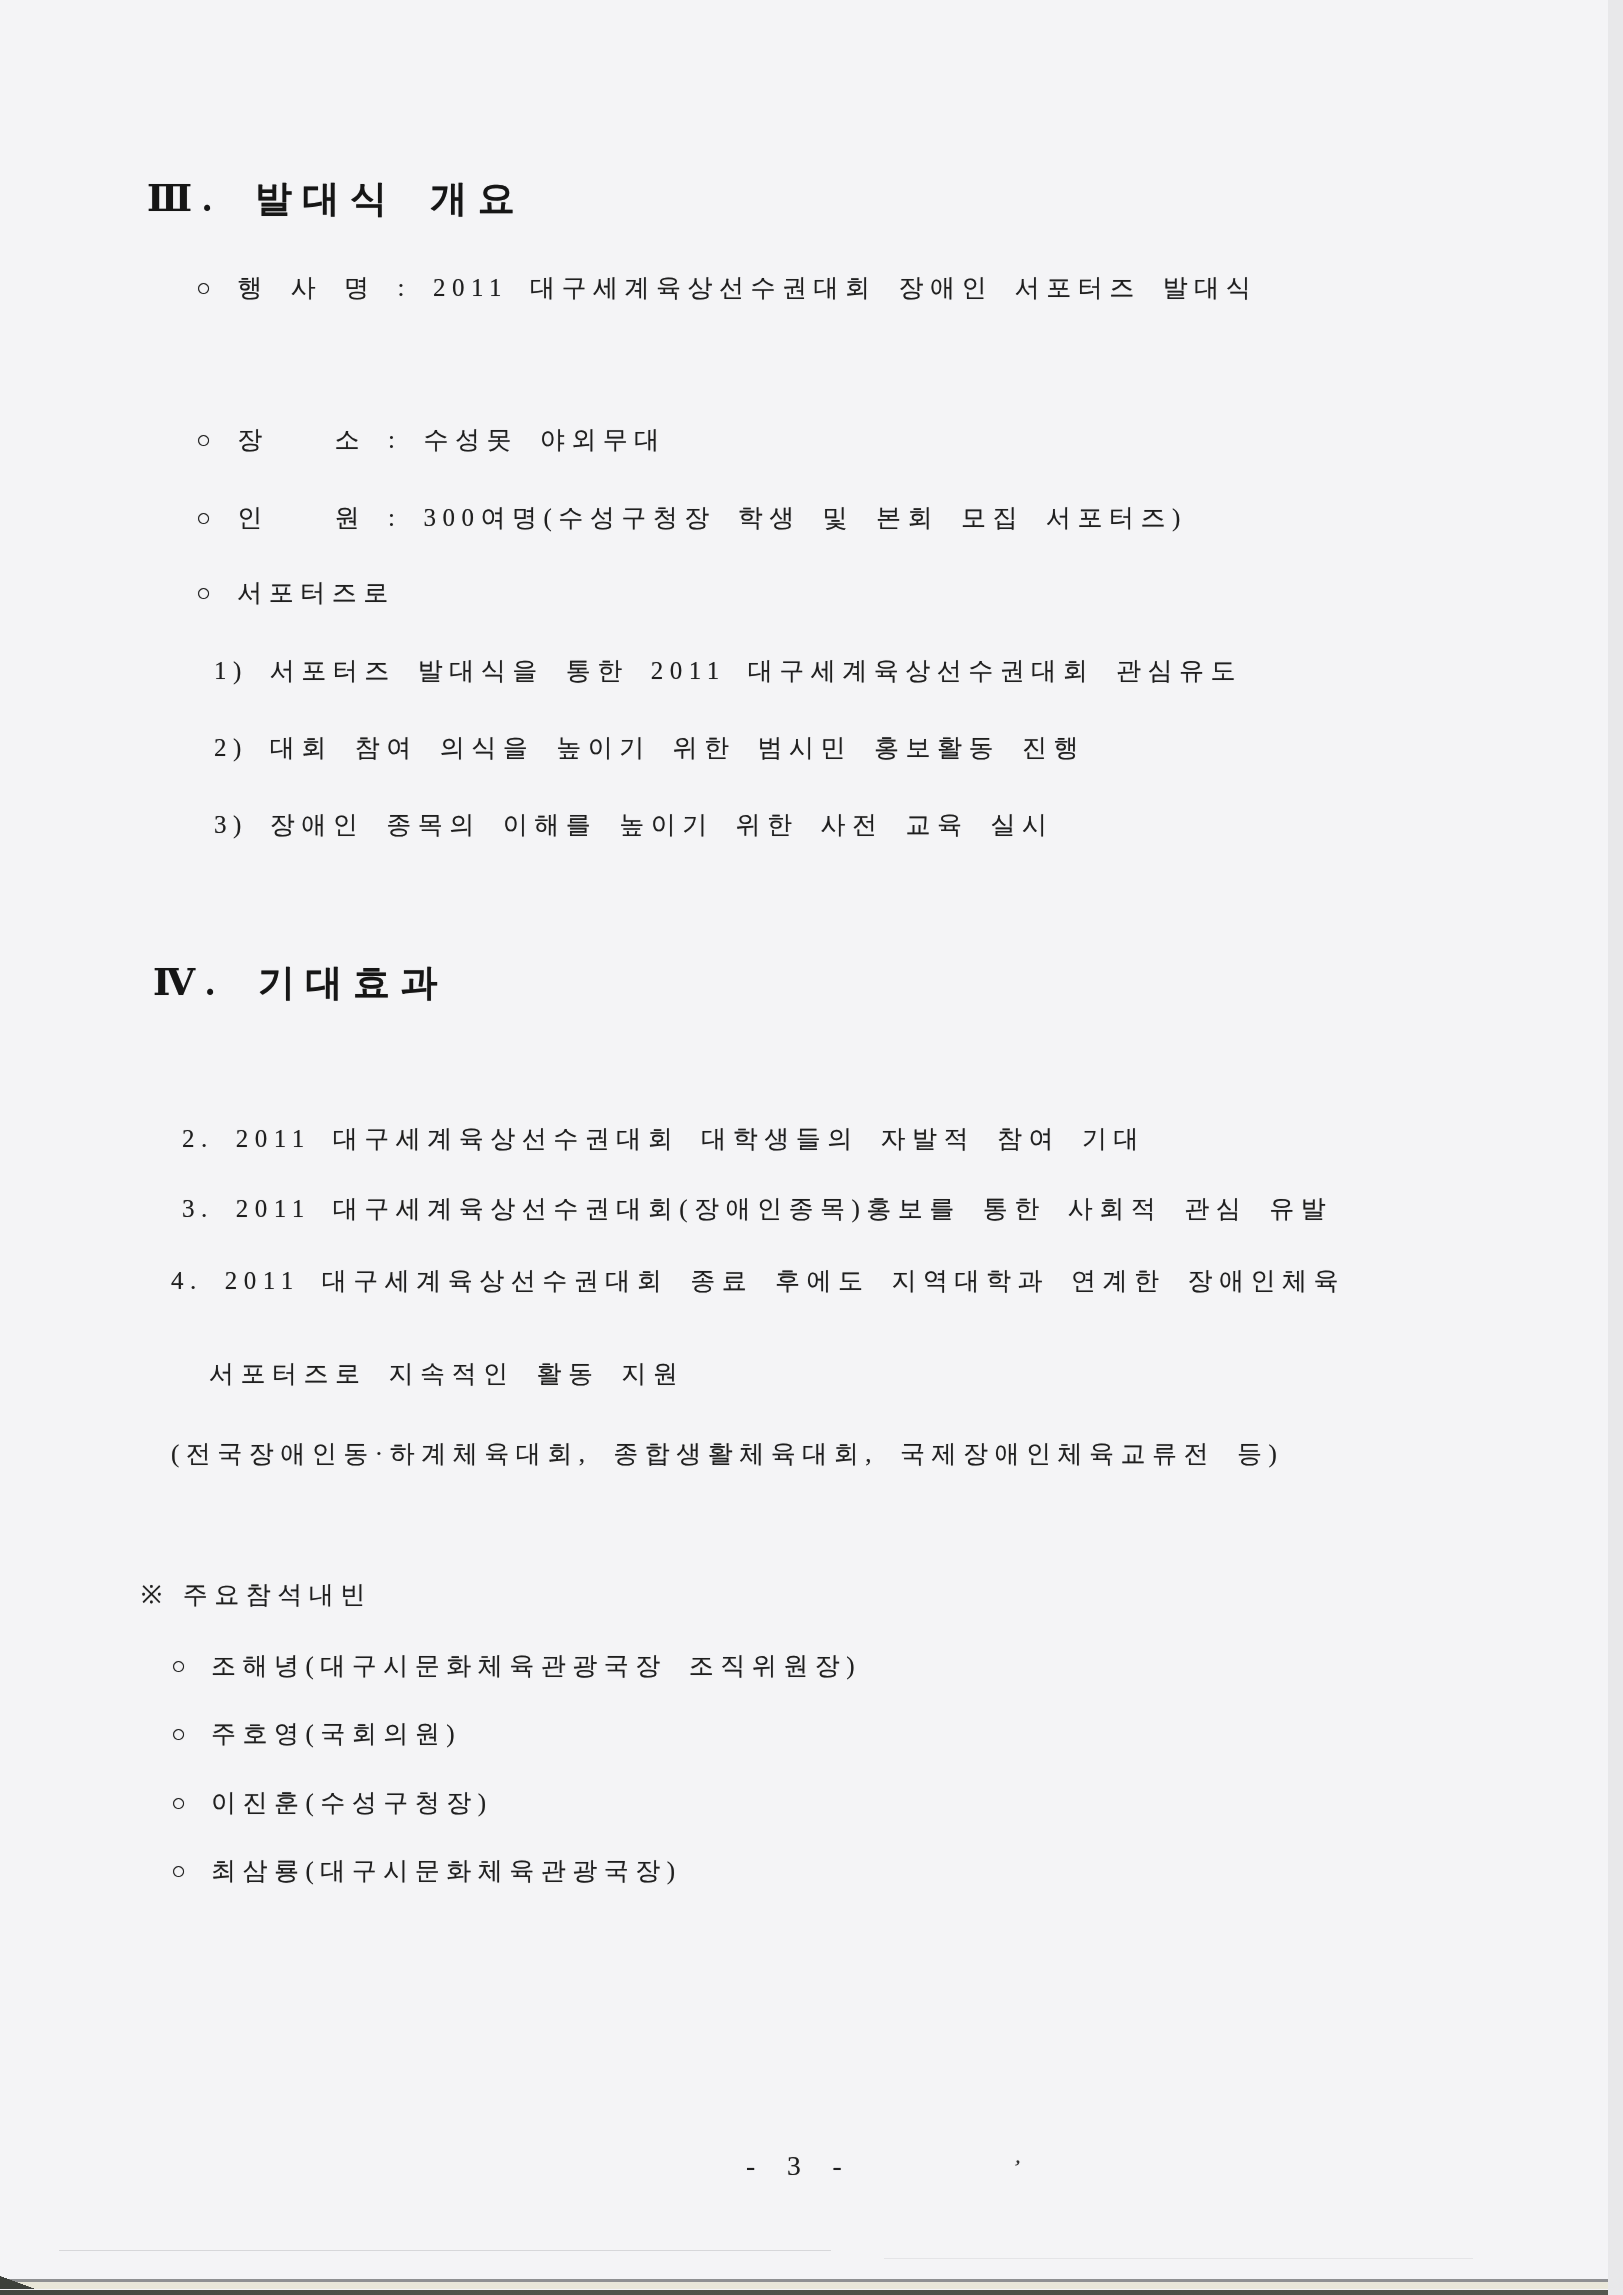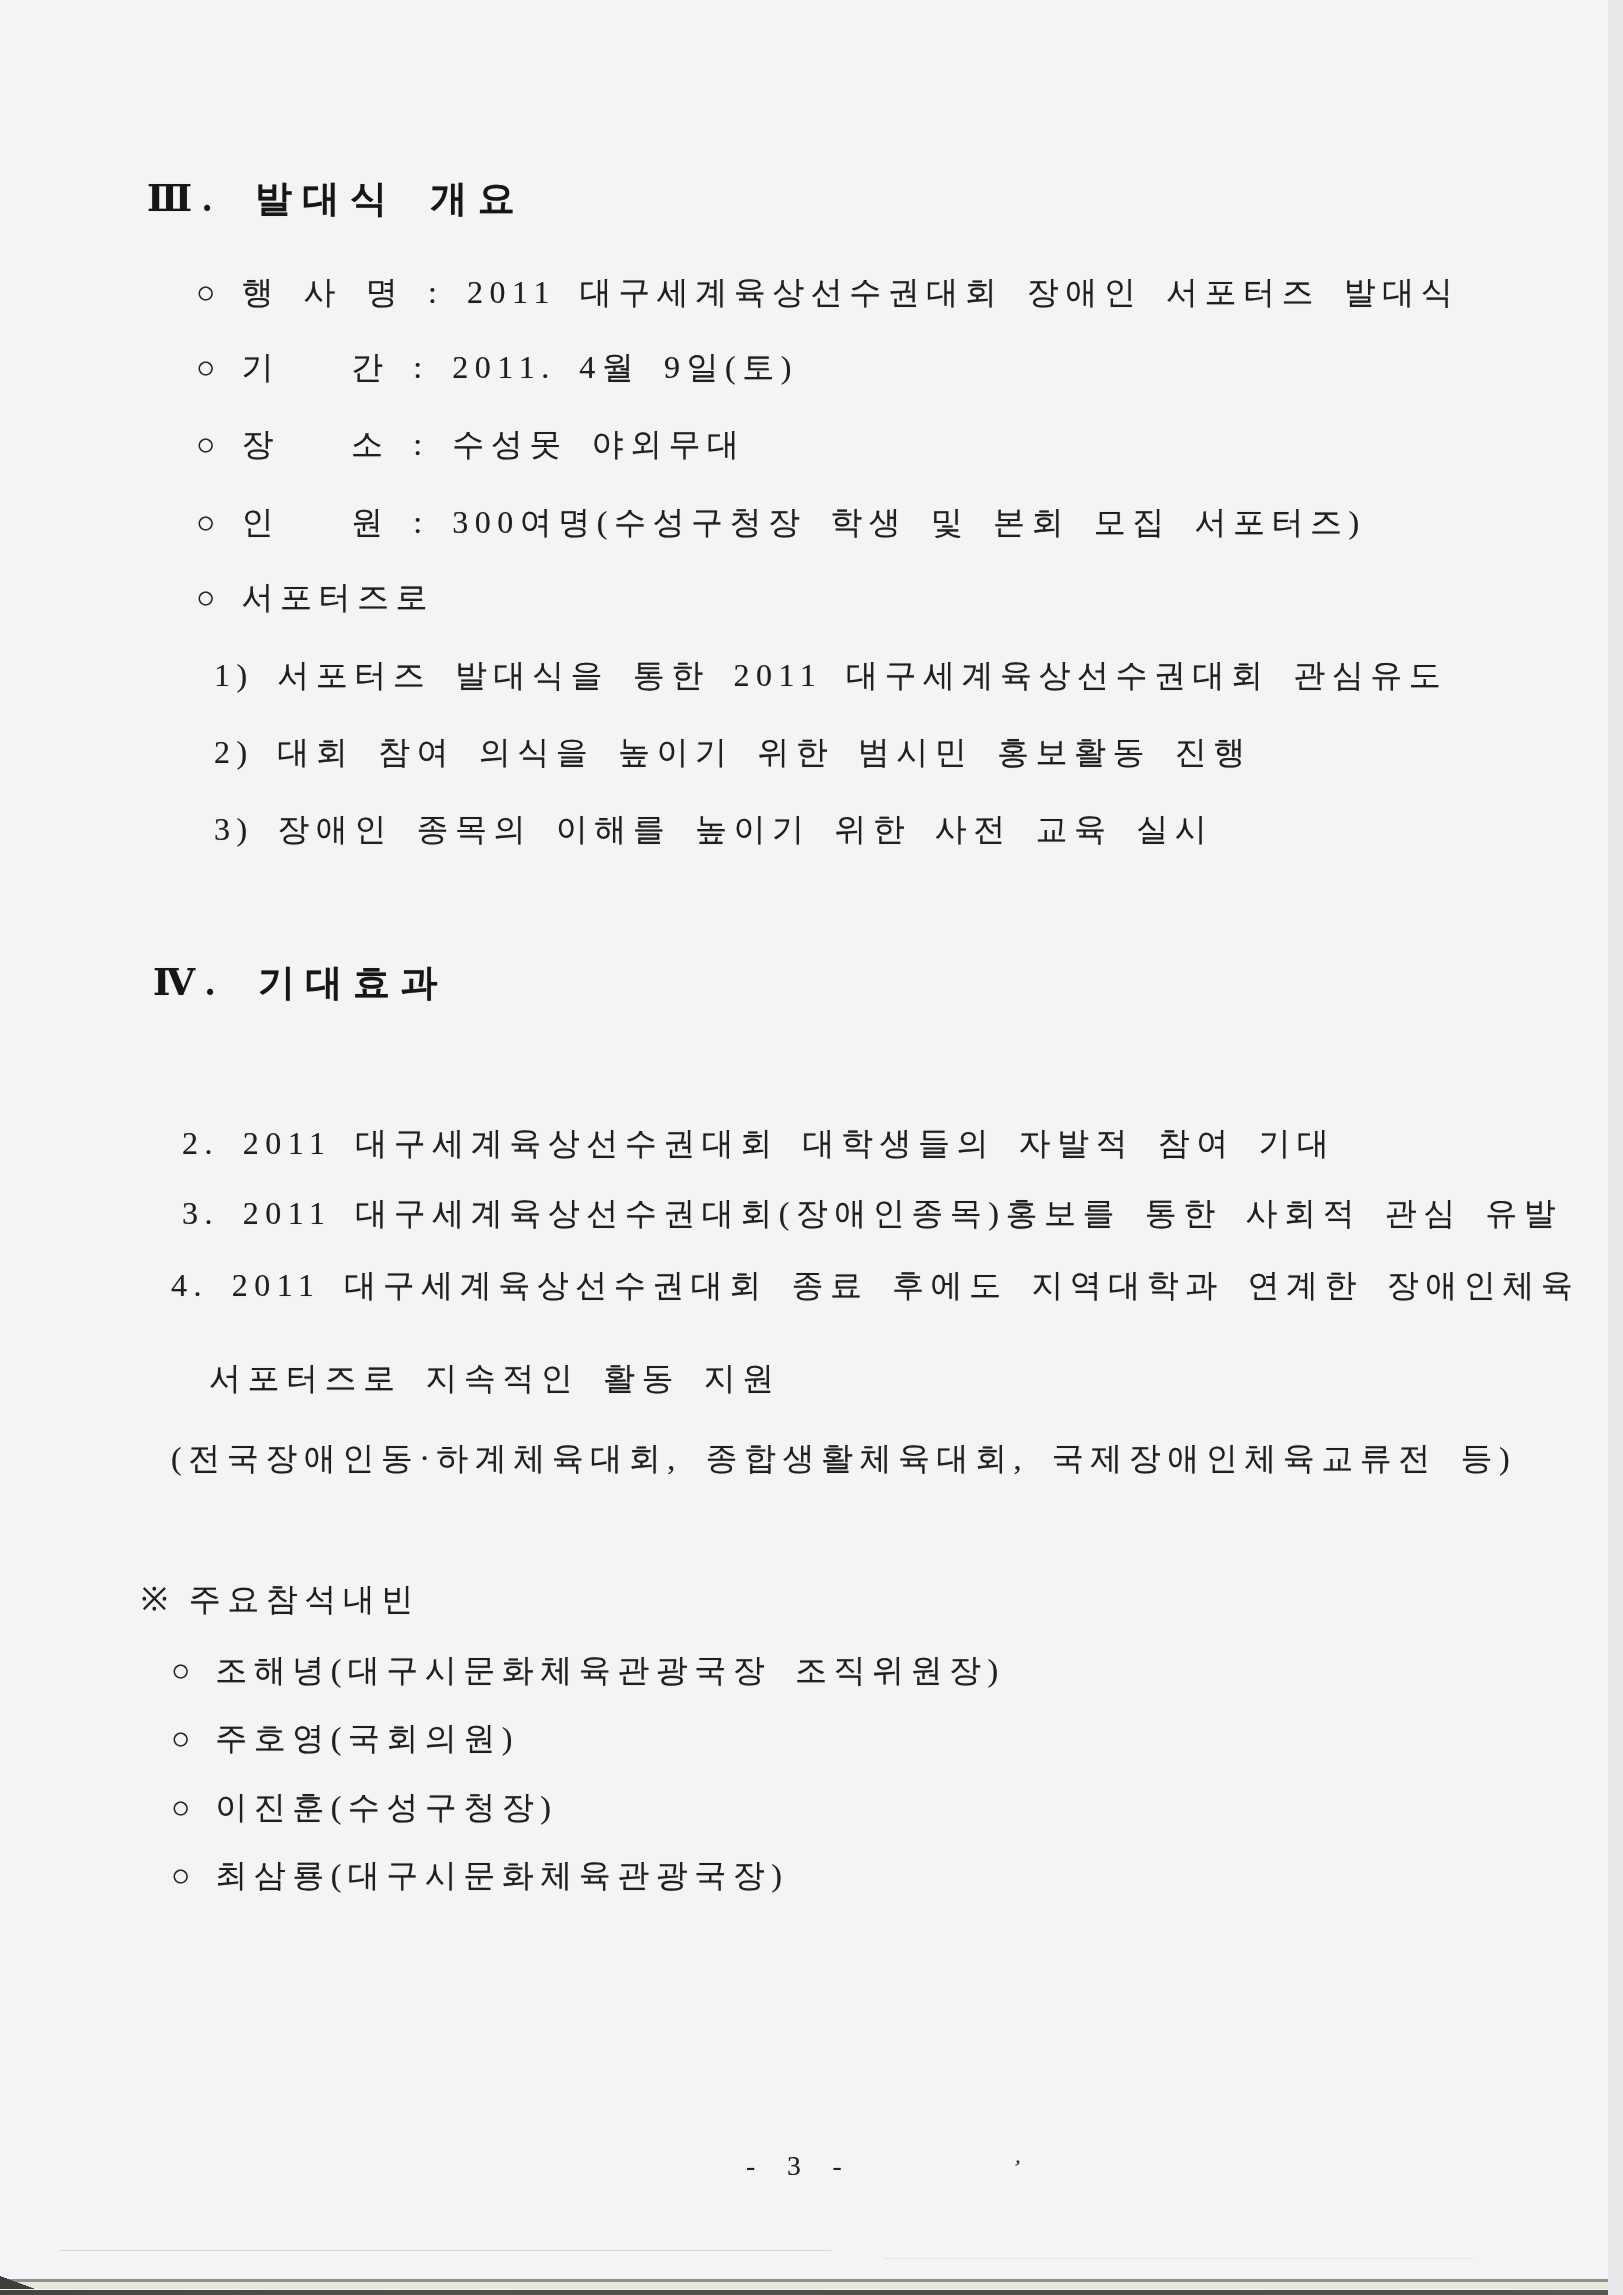--- a/index.html
+++ b/index.html
@@ -7,21 +7,21 @@
     position:relative;
     width:1608px;height:2295px;
     background:#f4f4f6;
     font-family:"Liberation Serif","DejaVu Serif",serif;
     color:#1f1f1f;
     overflow:hidden;
   }
   .ln{
     position:absolute;
     white-space:pre;
-    font-size:32px;
+    font-size:25px;
     letter-spacing:6.5px;
     word-spacing:9.2px;
     line-height:1.2;
     text-shadow:0 0 0.7px rgba(25,25,25,.45);
   }
   .h{
     font-size:37px;
     font-weight:bold;
     letter-spacing:10.5px;
     word-spacing:13px;
@@ -49,21 +49,20 @@
 </style>
 </head>
 <body>
 
 <div class="page">
 
   <div class="ln h" style="top:177px;left:147px">Ⅲ. 발대식 개요</div>
 
   <div class="ln" style="top:273px;left:196px"><span class="mk">○</span><span>행 사 명 : 2011 대구세계육상선수권대회 장애인 서포터즈 발대식</span></div>
 
-  <div class="ln" style="top:348px;left:196px"><span class="mk">○</span><span>기   간 : 2011. 4월 9일(토)</span></div>
 
   <div class="ln" style="top:425px;left:196px"><span class="mk">○</span><span>장   소 : 수성못 야외무대</span></div>
 
   <div class="ln" style="top:503px;left:196px"><span class="mk">○</span><span>인   원 : 300여명(수성구청장 학생 및 본회 모집 서포터즈)</span></div>
 
   <div class="ln" style="top:578px;left:196px"><span class="mk">○</span><span>서포터즈로</span></div>
 
   <div class="ln" style="top:656px;left:214px">1) 서포터즈 발대식을 통한 2011 대구세계육상선수권대회 관심유도</div>
   <div class="ln" style="top:733px;left:214px">2) 대회 참여 의식을 높이기 위한 범시민 홍보활동 진행</div>
   <div class="ln" style="top:810px;left:214px">3) 장애인 종목의 이해를 높이기 위한 사전 교육 실시</div>

